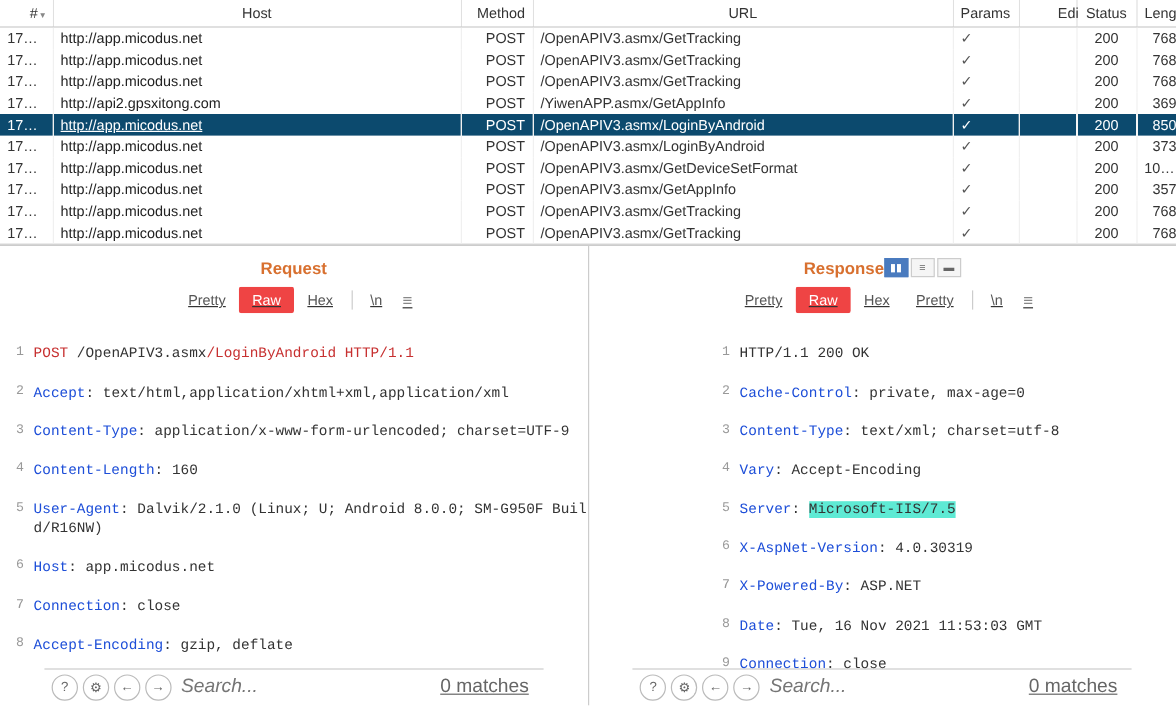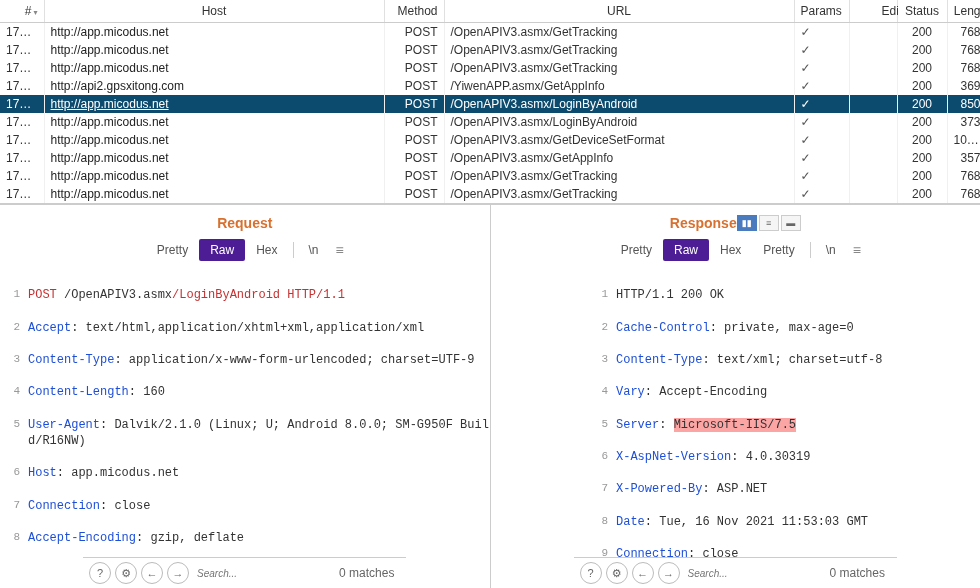--- a/index.html
+++ b/index.html
@@ -24,38 +24,38 @@
     
     .bottom { display: flex; flex: 1; border-top: 1px solid #ccc; min-height: 0; }
     .panel { flex: 1; display: flex; flex-direction: column; border-right: 1px solid #ccc; min-width: 0; align-items: center; }
     .panel:last-child { border-right: none; }
     .panel-header { display: flex; align-items: center; padding: 10px 12px 8px; }
     .panel-title { color: #d8702f; font-weight: bold; font-size: 14px; }
     .panel-header-icons { margin-left: auto; display: flex; gap: 2px; }
     .panel-header-icons span { display: inline-flex; width: 20px; height: 16px; border: 1px solid #ccc; align-items: center; justify-content: center; font-size: 9px; color: #666; background: #f5f5f5; }
     .panel-header-icons span.active { background: #4a7bbf; color: #fff; border-color: #4a7bbf; }
     
-    .tabs { display: flex; align-items: center; padding: 0 12px 6px; gap: 0; }
+    .tabs { display: flex; align-items: center; padding: 0 12px 6px; gap: 0; text-decoration: underline; }
     .tab { padding: 3px 10px; font-size: 12px; color: #555; cursor: pointer; border: 1px solid transparent; }
-    .tab.active { background: #4c1d95; color: #fff; border-radius: 2px; }
+    .tab.active { background: #ef4444; color: #fff; border-radius: 2px; }
     .tab-sep { width: 1px; height: 16px; background: #ccc; margin: 0 4px; }
     .tab-menu { margin-left: 6px; color: #888; font-size: 14px; }
     
     .code-area { flex: 1; overflow: auto; padding: 4px 0 4px 8px; font-family: "Courier New", monospace; font-size: 12px; line-height: 1.35; white-space: pre; }
     .code-line { display: flex; }
     .line-no { width: 20px; text-align: right; color: #999; padding-right: 8px; flex-shrink: 0; user-select: none; font-size: 11px; }
     .line-content { flex: 1; white-space: pre-wrap; word-break: break-all; }
     .c-blue { color: #1d4ed8; }
     .c-red { color: #c73030; }
-    .hl-yellow { background: #fca5a5; }
+    .hl-yellow { background: #5eead4; }
     
     .search-bar { display: flex; align-items: center; border-top: 1px solid #ccc; padding: 4px 6px; gap: 4px; }
     .search-bar .btn-circle { width: 22px; height: 22px; border: 1px solid #bbb; border-radius: 50%; display: inline-flex; align-items: center; justify-content: center; font-size: 11px; color: #666; background: #fff; }
-    .search-bar input { flex: 1; border: none; outline: none; font-size: 10px; font-style: italic; color: #999; padding: 2px 4px; }
-    .search-bar .matches { color: #666; font-size: 12px; padding-right: 6px; }
+    .search-bar input { flex: 1; border: none; outline: none; font-size: 16px; font-style: italic; color: #999; padding: 2px 4px; }
+    .search-bar .matches { color: #666; font-size: 16px; padding-right: 6px; text-decoration: underline; }
   </style>
 </head>
 <body>
 
 <div class="top-table">
   <table>
     <thead>
       <tr>
         <th class="col-id"><span>#</span><span class="sort">▾</span></th>
         <th class="col-host" style="text-align:center">Host</th>

